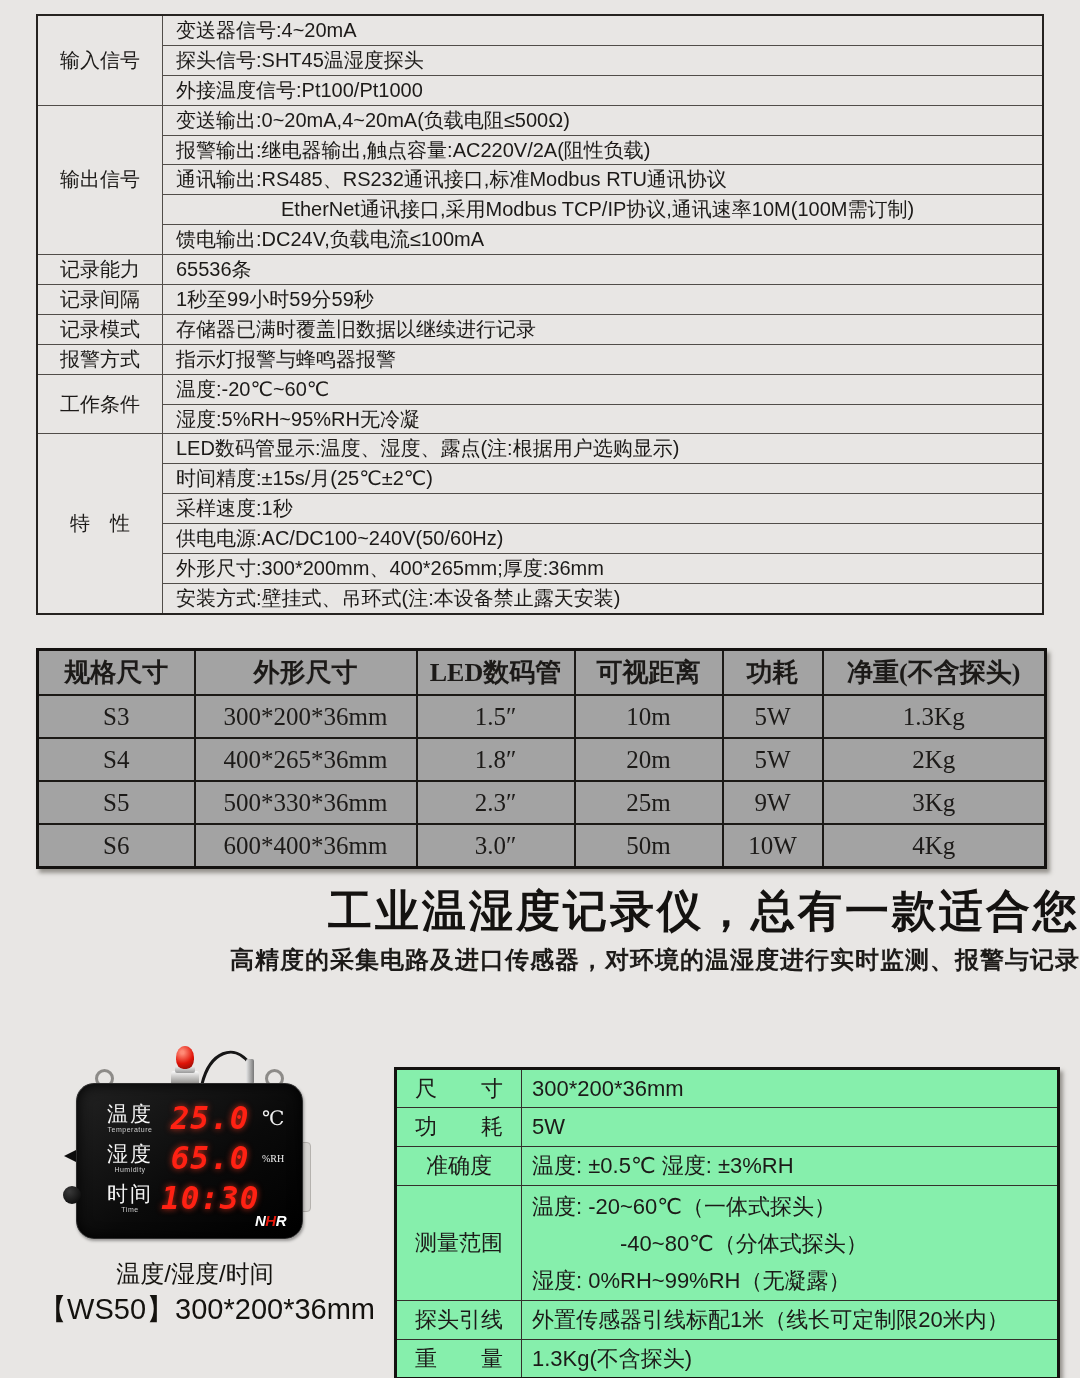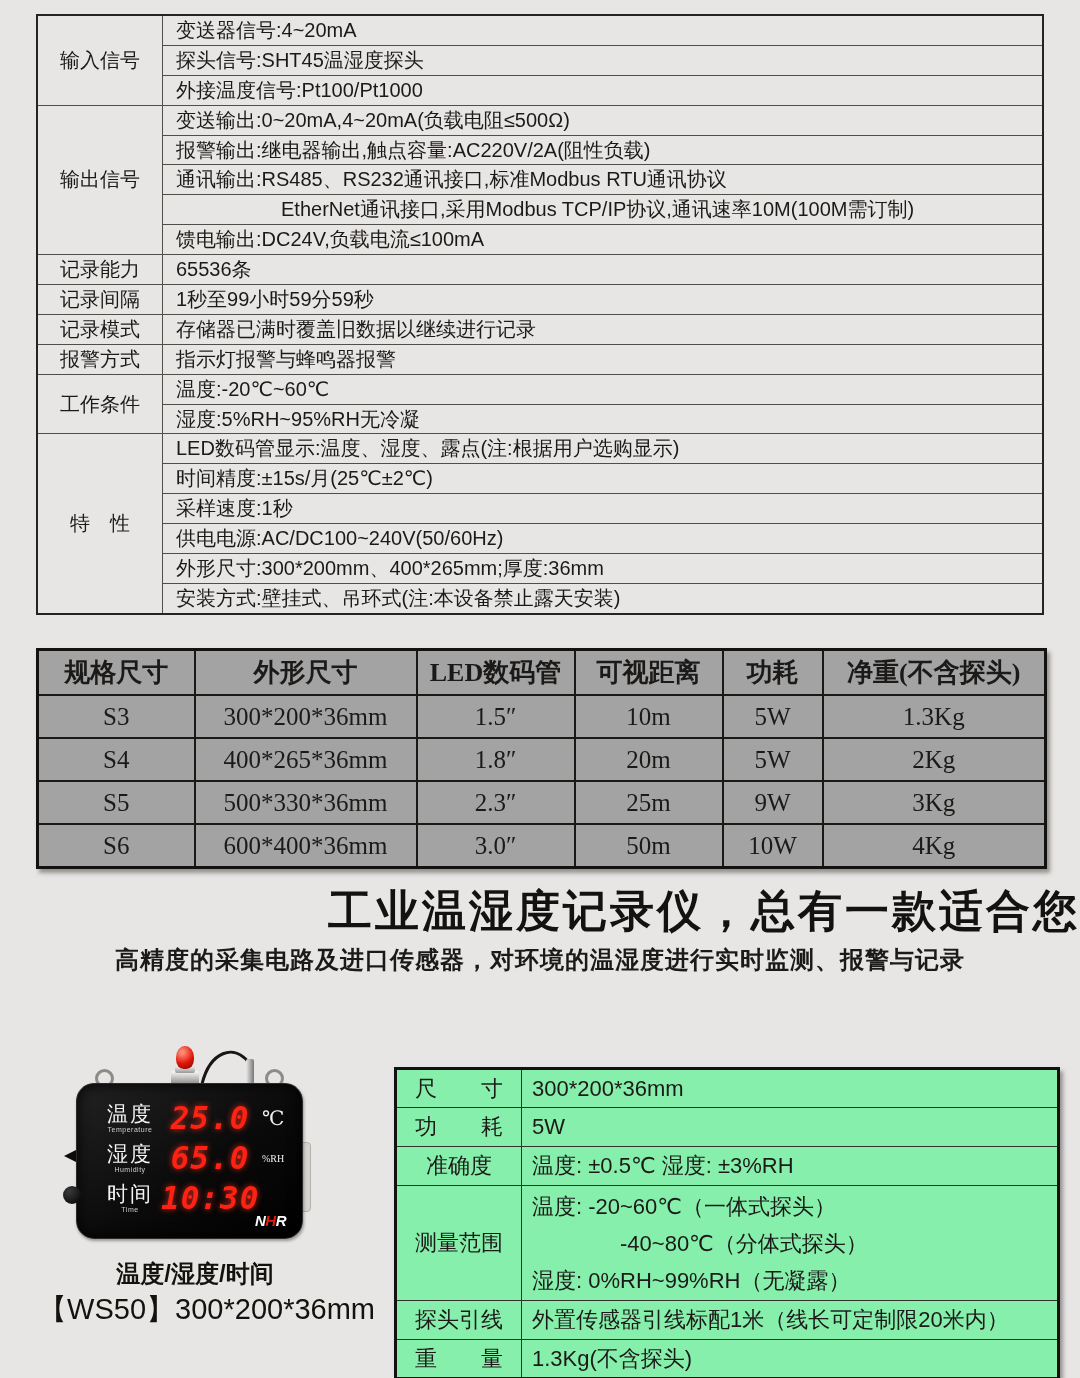--- a/index.html
+++ b/index.html
@@ -34,21 +34,21 @@
   .models th{ height:41px; font-size:26px; font-weight:700; border:2px solid #1b1916; }
   .models td{ height:39px; font-size:25px; border:2px solid #1b1916; }
   
   .promo-title{
     position:absolute; left:0; width:1080px; top:882px;
     text-align:right; font-size:44px; font-weight:700; letter-spacing:3px;
     color:#141210;
   }
   .promo-sub{
     position:absolute; left:0; width:1080px; top:944px;
-    text-align:center; font-size:24px; font-weight:600; letter-spacing:1px;
+    text-align:right; font-size:24px; font-weight:600; letter-spacing:1px;
     color:#1c1a18;
   }
   
   table.detail{
     position:absolute; left:394px; top:1067px; width:666px;
     border-collapse:collapse; table-layout:fixed;
     font-size:22px; border:3px solid #141210;
     box-shadow:3px 4px 4px rgba(70,65,58,.5);
     background:#86efac;
   }
@@ -113,21 +113,21 @@
   .probe{
     position:absolute; left:64px; top:1148px; width:0; height:0; z-index:1;
     border-top:8px solid transparent; border-bottom:8px solid transparent;
     border-right:16px solid #0c0c0c;
   }
   .side-tab{
     position:absolute; left:300px; top:1142px; width:9px; height:68px; z-index:1;
     background:#d6d4d1; border:1px solid #b5b2ae; border-radius:0 4px 4px 0;
   }
   .cap1{ position:absolute; left:40px; top:1258px; width:310px; text-align:center;
-         font-size:24px; font-weight:700; color:#14120e; }
+         font-size:24px; font-weight:400; color:#14120e; }
   .cap2{ position:absolute; left:15px; top:1290px; width:360px; text-align:right;
          font-size:29px; font-weight:500; color:#14120e; }
 </style>
 </head>
 <body>
 
 <div class="page">
 
   <table class="spec">
     <tbody>

